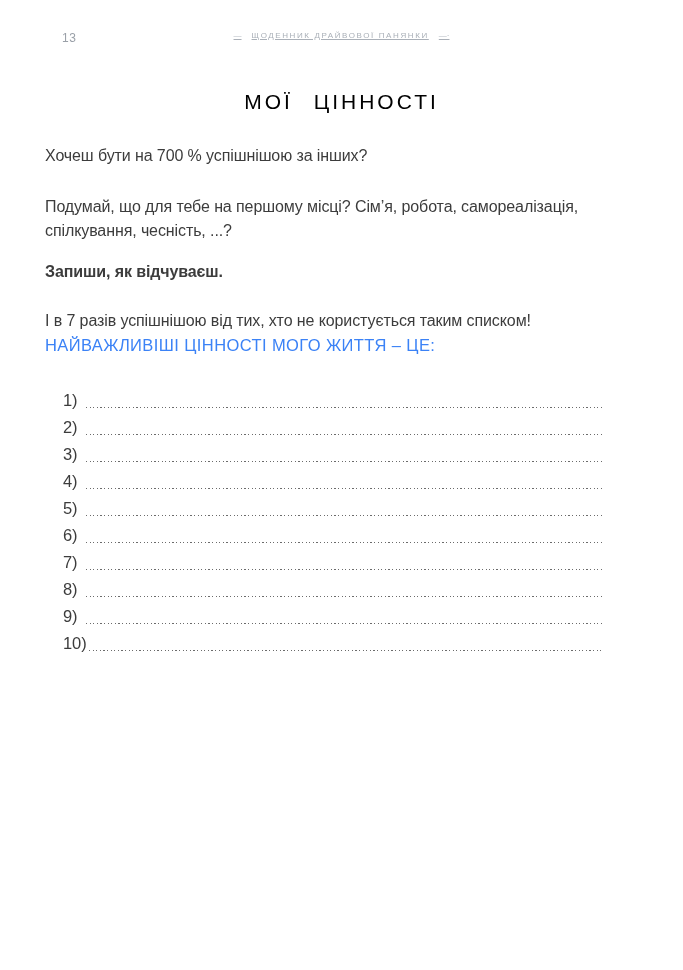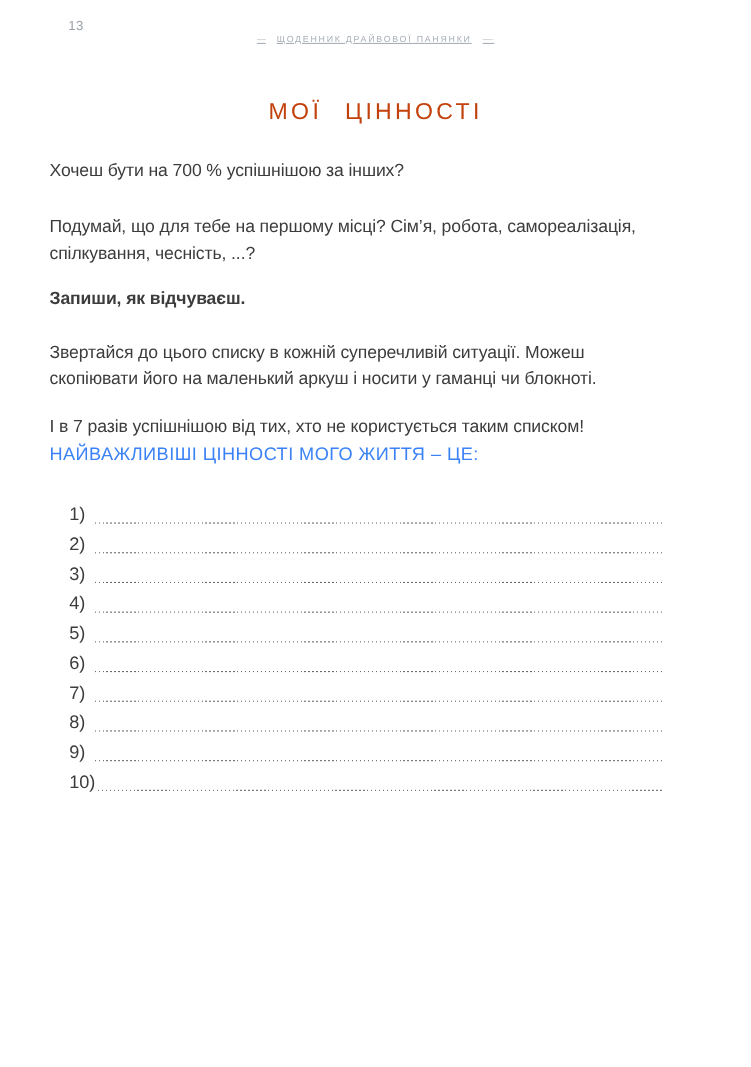--- a/index.html
+++ b/index.html
@@ -8,40 +8,40 @@
     background:#ffffff;
     font-family:"Liberation Sans", sans-serif;
     color:#3c3c3c;
     position:relative;
     overflow:hidden;
   }
   .page { position:absolute; inset:0; background:#ffffff; }
 
   
   .page-number {
-    position:absolute; left:62px; top:16px;
+    position:absolute; left:62px; top:31px;
     font-size:12px; color:#9aa0a8; letter-spacing:0.5px;
   }
   .running-head {
     position:absolute; top:31px; left:0; right:0;
     text-align:center;
     font-size:8px; letter-spacing:1.6px;
     color:#aab0b8;
     text-transform:uppercase;
     white-space:nowrap;
     text-decoration:underline;
   }
   .running-head .orn { margin:0 10px; letter-spacing:0; color:#b4bac1; }
 
   
   .page-title {
     position:absolute; top:90px; left:0; right:0;
     text-align:center;
     font-size:21px; letter-spacing:3px; word-spacing:12px;
-    color:#c2410c;
+    color:#000000;
   }
 
   
   .body-text {
     position:absolute; top:144px; left:45px; width:558px;
     font-size:16px; line-height:24px; letter-spacing:-0.1px;
     color:#3c3c3c;
   }
   .para { margin:0; padding-right:23px; }
   .mb-xl { margin-bottom:27px; }
@@ -95,21 +95,20 @@
   <div class="page-title">МОЇ ЦІННОСТІ</div>
 
   <div class="body-text">
     <p class="para mb-xl">Хочеш бути на 700 % успішнішою за інших?</p>
 
 
     <p class="para mb-sm">Подумай, що для тебе на першому місці? Сім’я, робота, самореалізація, спілкування, чесність, ...?</p>
 
     <p class="para mb-lg">Запиши, як відчуваєш.</p>
 
-    <p class="para mb-md">Звертайся до цього списку в кожній суперечливій ситуації. Можеш скопіювати його на маленький аркуш і носити у гаманці чи блокноті.</p>
 
 
     <p class="para mb-xs">І в 7 разів успішнішою від тих, хто не користується таким списком!</p>
 
     <p class="list-heading">НАЙВАЖЛИВІШІ ЦІННОСТІ МОГО ЖИТТЯ – ЦЕ:</p>
 
     <div class="values-list">
       <div class="list-row">
         <span class="list-num">1)</span>
         <span class="dotted-line"></span>

